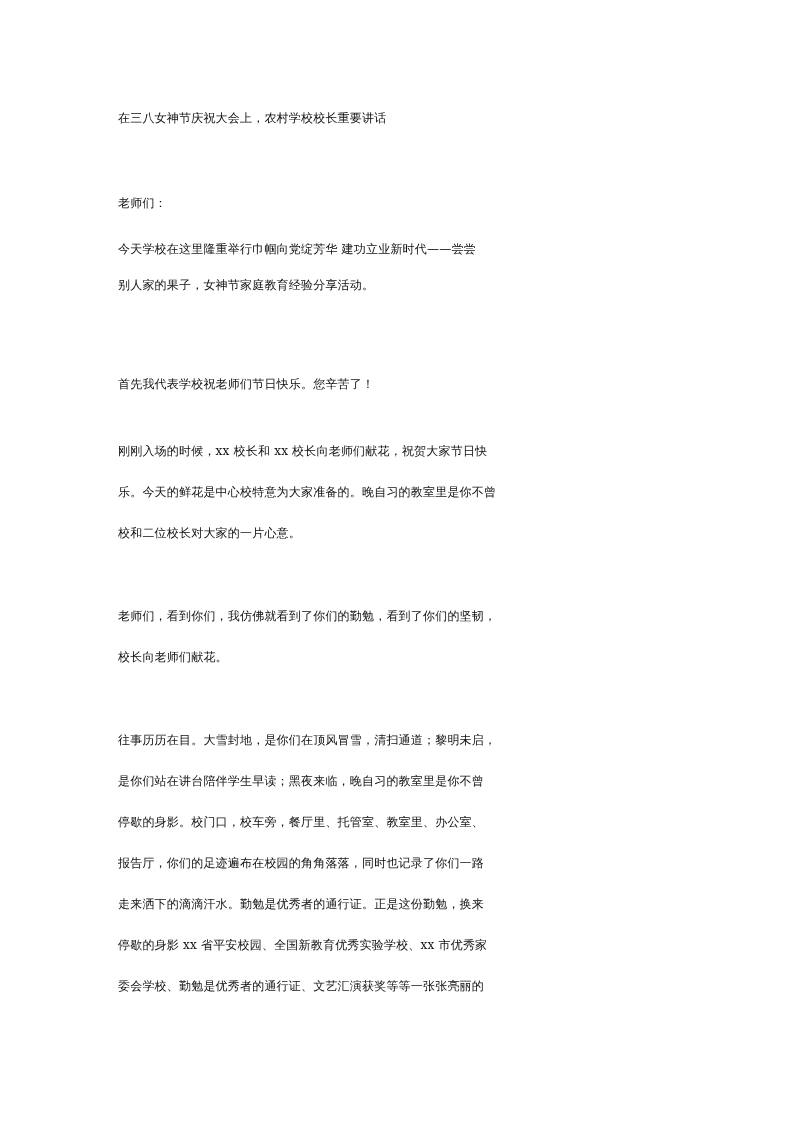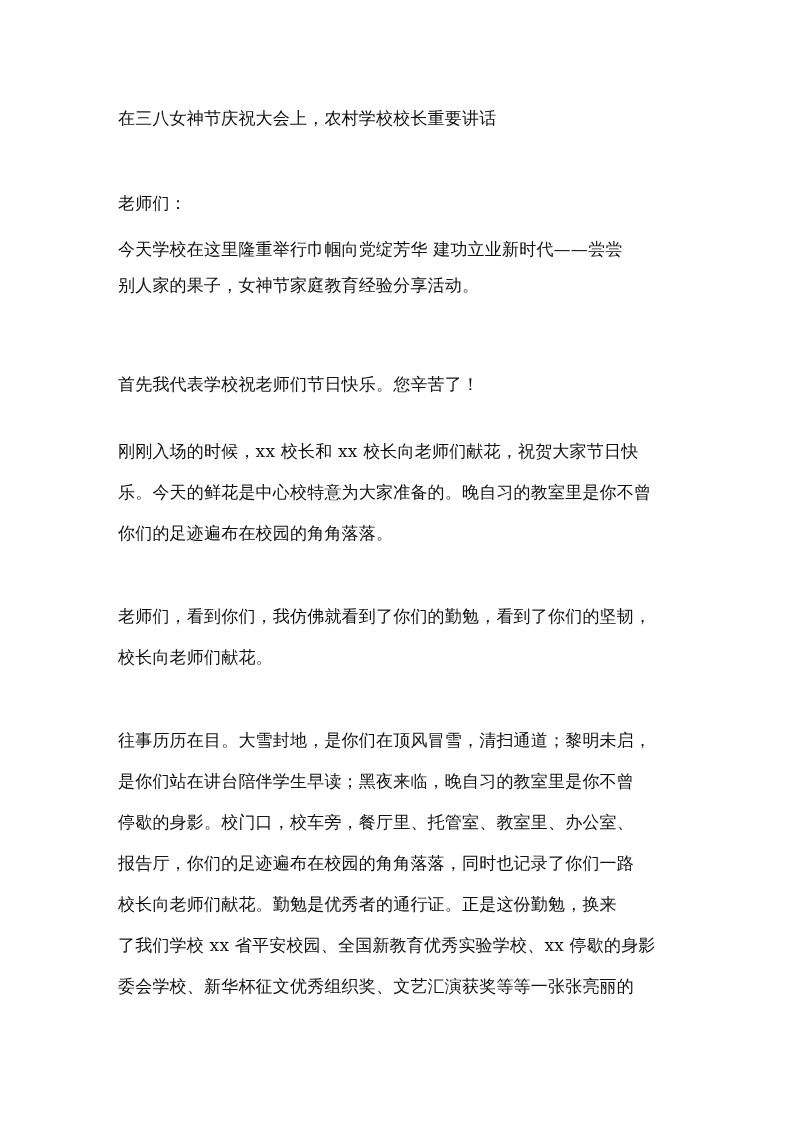--- a/index.html
+++ b/index.html
@@ -1,34 +1,34 @@
 <!DOCTYPE html>
 <html><head>
   <meta charset="utf-8">
   <style>
     html, body { margin: 0; padding: 0; background: #ffffff; }
     body { width: 793px; height: 1122px; position: relative; overflow: hidden;
            font-family: "DejaVu Serif", "Liberation Serif", serif; color: #111; }
     .page { position: absolute; left: 118px; top: 0; width: 560px; }
-    .line { position: absolute; left: 0; font-size: 17px; line-height: 22px; white-space: nowrap; letter-spacing: 0.2px; }
+    .line { position: absolute; left: 0; font-size: 12px; line-height: 22px; white-space: nowrap; letter-spacing: 0.2px; }
   </style>
 </head>
 <body>
 
 <div class="page">
   <div class="line" style="top:107px">在三八女神节庆祝大会上，农村学校校长重要讲话</div>
   <div class="line" style="top:192px">老师们：</div>
   <div class="line" style="top:238px">今天学校在这里隆重举行巾帼向党绽芳华 建功立业新时代——尝尝</div>
   <div class="line" style="top:274px">别人家的果子，女神节家庭教育经验分享活动。</div>
   <div class="line" style="top:373px">首先我代表学校祝老师们节日快乐。您辛苦了！</div>
   <div class="line" style="top:440px">刚刚入场的时候，xx 校长和 xx 校长向老师们献花，祝贺大家节日快</div>
   <div class="line" style="top:481px">乐。今天的鲜花是中心校特意为大家准备的。晚自习的教室里是你不曾</div>
-  <div class="line" style="top:522px">你们的足迹遍布在校园的角角落落。</div>
+  <div class="line" style="top:522px">校和二位校长对大家的一片心意。</div>
   <div class="line" style="top:605px">老师们，看到你们，我仿佛就看到了你们的勤勉，看到了你们的坚韧，</div>
   <div class="line" style="top:646px">校长向老师们献花。</div>
   <div class="line" style="top:729px">往事历历在目。大雪封地，是你们在顶风冒雪，清扫通道；黎明未启，</div>
   <div class="line" style="top:770px">是你们站在讲台陪伴学生早读；黑夜来临，晚自习的教室里是你不曾</div>
   <div class="line" style="top:811px">停歇的身影。校门口，校车旁，餐厅里、托管室、教室里、办公室、</div>
   <div class="line" style="top:852px">报告厅，你们的足迹遍布在校园的角角落落，同时也记录了你们一路</div>
-  <div class="line" style="top:893px">校长向老师们献花。勤勉是优秀者的通行证。正是这份勤勉，换来</div>
-  <div class="line" style="top:934px">了我们学校 xx 省平安校园、全国新教育优秀实验学校、xx 停歇的身影</div>
-  <div class="line" style="top:975px">委会学校、新华杯征文优秀组织奖、文艺汇演获奖等等一张张亮丽的</div>
+  <div class="line" style="top:893px">走来洒下的滴滴汗水。勤勉是优秀者的通行证。正是这份勤勉，换来</div>
+  <div class="line" style="top:934px">停歇的身影 xx 省平安校园、全国新教育优秀实验学校、xx 市优秀家</div>
+  <div class="line" style="top:975px">委会学校、勤勉是优秀者的通行证、文艺汇演获奖等等一张张亮丽的</div>
 </div>
 
 </body></html>

